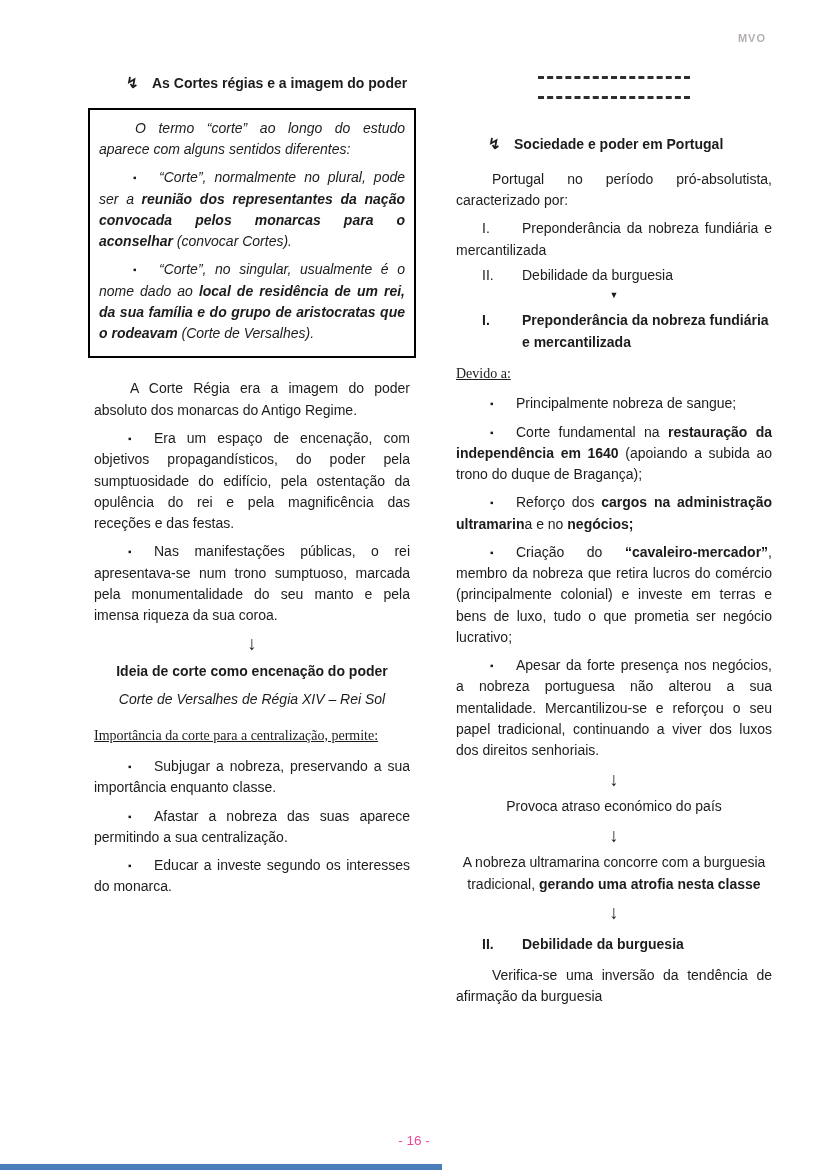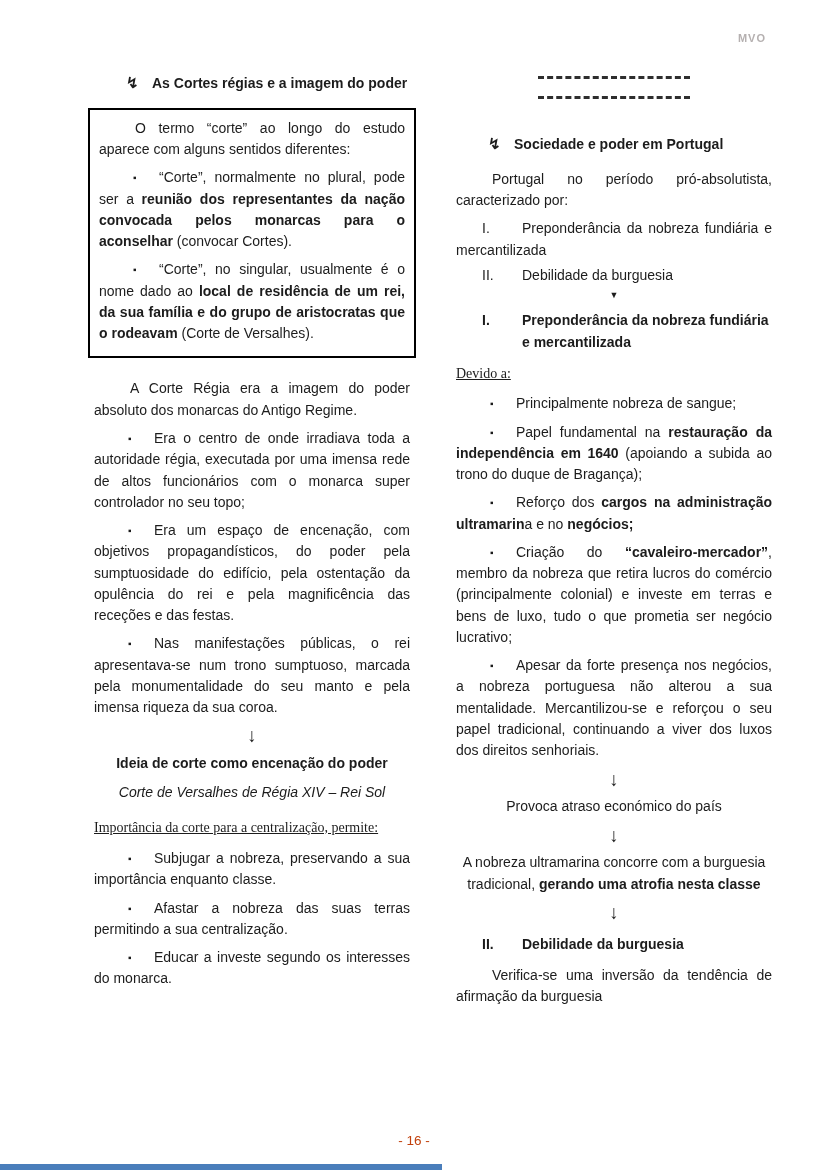--- a/index.html
+++ b/index.html
@@ -29,20 +29,21 @@
   .i { font-style:italic; }
   .u { text-decoration:underline;font-family:Liberation Serif, serif; }
 
   .heading { font-weight:bold; padding-left:32px; margin-bottom:13px; }
   .heading .marker { display:inline-block; width:26px; font-weight:bold; font-size:15px; }
 
   .box {
     border:2px solid #000;
     padding:8px 9px 12px 9px;
     margin:2px -6px 20px -6px;
+    font-style:italic;
   }
   .box .blk:last-child { margin-bottom:0; }
 
   .para { text-align:justify; text-indent:36px; }
   .para.noindent { text-indent:0; }
 
   .bullet { text-align:justify; text-indent:34px; }
   .bullet .marker {
     display:inline-block; width:26px; text-indent:0;
     font-size:10px; vertical-align:1px;
@@ -62,21 +63,21 @@
 
   
   .center + .para.noindent { margin-top:14px; margin-bottom:10px; }
   .numbered-heading + .para.noindent { margin-bottom:9px; }
 
   .dashes { display:flex; flex-direction:column; align-items:center; gap:17px; margin:4px 0 34px 0; }
   .dash-line { width:152px; height:0; border-bottom:3px dashed #2e2e2e; }
 
   .page-number {
     position:absolute; bottom:22px; left:0; right:0;
-    text-align:center; font-size:13.5px; color:#c2410c;
+    text-align:center; font-size:13.5px; color:#ec4899;
   }
 
   .bottom-strip {
     position:absolute; left:0; bottom:0; width:442px; height:6px;
     background:#4a7ebb;
   }
 </style>
 </head>
 <body>
 
@@ -85,48 +86,47 @@
 
   <div class="columns">
     <div class="col" id="col-left">
         <div class="blk heading"><span class="marker">↯</span><span class="b">As Cortes régias e a imagem do poder</span></div>
         <div class="box">
           <p class="blk para"><span>O termo “corte” ao longo do estudo aparece com alguns sentidos diferentes:</span></p>
           <p class="blk bullet"><span class="marker">▪</span><span>“Corte”, normalmente no plural, pode ser a </span><span class="b">reunião dos representantes da nação convocada pelos monarcas para o aconselhar</span><span> (convocar Cortes).</span></p>
           <p class="blk bullet"><span class="marker">▪</span><span>“Corte”, no singular, usualmente é o nome dado ao </span><span class="b">local de residência de um rei, da sua família e do grupo de aristocratas que o rodeavam</span><span> (Corte de Versalhes).</span></p>
         </div>
         <p class="blk para"><span>A Corte Régia era a imagem do poder absoluto dos monarcas do Antigo Regime.</span></p>
-        <p class="blk bullet"><span class="marker">▪</span><span>Era o centro de onde irradiava toda a autoridade régia, executada por uma imensa rede de altos funcionários com o monarca super controlador no seu topo;</span></p>
         <p class="blk bullet"><span class="marker">▪</span><span>Era um espaço de encenação, com objetivos propagandísticos, do poder pela sumptuosidade do edifício, pela ostentação da opulência do rei e pela magnificência das receções e das festas.</span></p>
         <p class="blk bullet"><span class="marker">▪</span><span>Nas manifestações públicas, o rei apresentava-se num trono sumptuoso, marcada pela monumentalidade do seu manto e pela imensa riqueza da sua coroa.</span></p>
         <div class="blk arrow"><span>↓</span></div>
         <p class="blk center"><span class="b">Ideia de corte como encenação do poder</span></p>
         <p class="blk center"><span class="i">Corte de Versalhes de Régia XIV – Rei Sol</span></p>
         <p class="blk para noindent"><span class="u">Importância da corte para a centralização, permite:</span></p>
         <p class="blk bullet"><span class="marker">▪</span><span>Subjugar a nobreza, preservando a sua importância enquanto classe.</span></p>
-        <p class="blk bullet"><span class="marker">▪</span><span>Afastar a nobreza das suas terras permitindo a sua centralização.</span></p>
+        <p class="blk bullet"><span class="marker">▪</span><span>Afastar a nobreza das suas aparece permitindo a sua centralização.</span></p>
         <p class="blk bullet"><span class="marker">▪</span><span>Educar a investe segundo os interesses do monarca.</span></p>
       </div>
     <div class="col" id="col-right">
         <div class="blk dashes">
           <div class="dash-line"></div>
           <div class="dash-line"></div>
         </div>
         <div class="blk heading"><span class="marker">↯</span><span class="b">Sociedade e poder em Portugal</span></div>
         <p class="blk para"><span>Portugal no período pró-absolutista, caracterizado por:</span></p>
         <p class="blk numbered"><span class="num">I.</span><span>Preponderância da nobreza fundiária e mercantilizada</span></p>
         <p class="blk numbered"><span class="num">II.</span><span>Debilidade da burguesia</span></p>
         <div class="blk arrow small"><span>▼</span></div>
         <div class="blk numbered-heading">
           <span class="num">I.</span>
           <span class="nh-body"><span class="b">Preponderância da nobreza fundiária e mercantilizada</span></span>
         </div>
         <p class="blk para noindent"><span class="u">Devido a:</span></p>
         <p class="blk bullet"><span class="marker">▪</span><span>Principalmente nobreza de sangue;</span></p>
-        <p class="blk bullet"><span class="marker">▪</span><span>Papel fundamental na </span><span class="b">restauração da independência em 1640</span><span> (apoiando a subida ao trono do duque de Bragança);</span></p>
+        <p class="blk bullet"><span class="marker">▪</span><span>Corte fundamental na </span><span class="b">restauração da independência em 1640</span><span> (apoiando a subida ao trono do duque de Bragança);</span></p>
         <p class="blk bullet"><span class="marker">▪</span><span>Reforço dos </span><span class="b">cargos na administração ultramarin</span><span>a e no </span><span class="b">negócios;</span></p>
         <p class="blk bullet"><span class="marker">▪</span><span>Criação do </span><span class="b">“cavaleiro-mercador”</span><span>, membro da nobreza que retira lucros do comércio (principalmente colonial) e investe em terras e bens de luxo, tudo o que prometia ser negócio lucrativo;</span></p>
         <p class="blk bullet"><span class="marker">▪</span><span>Apesar da forte presença nos negócios, a nobreza portuguesa não alterou a sua mentalidade. Mercantilizou-se e reforçou o seu papel tradicional, continuando a viver dos luxos dos direitos senhoriais.</span></p>
         <div class="blk arrow"><span>↓</span></div>
         <p class="blk center"><span>Provoca atraso económico do país</span></p>
         <div class="blk arrow"><span>↓</span></div>
         <p class="blk center"><span>A nobreza ultramarina concorre com a burguesia tradicional, </span><span class="b">gerando uma atrofia nesta classe</span></p>
         <div class="blk arrow"><span>↓</span></div>
         <div class="blk numbered-heading">
           <span class="num">II.</span>

